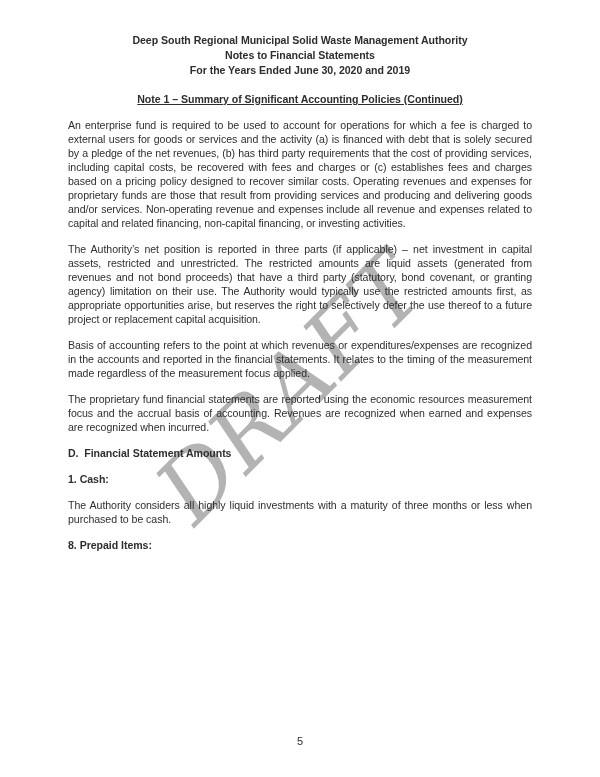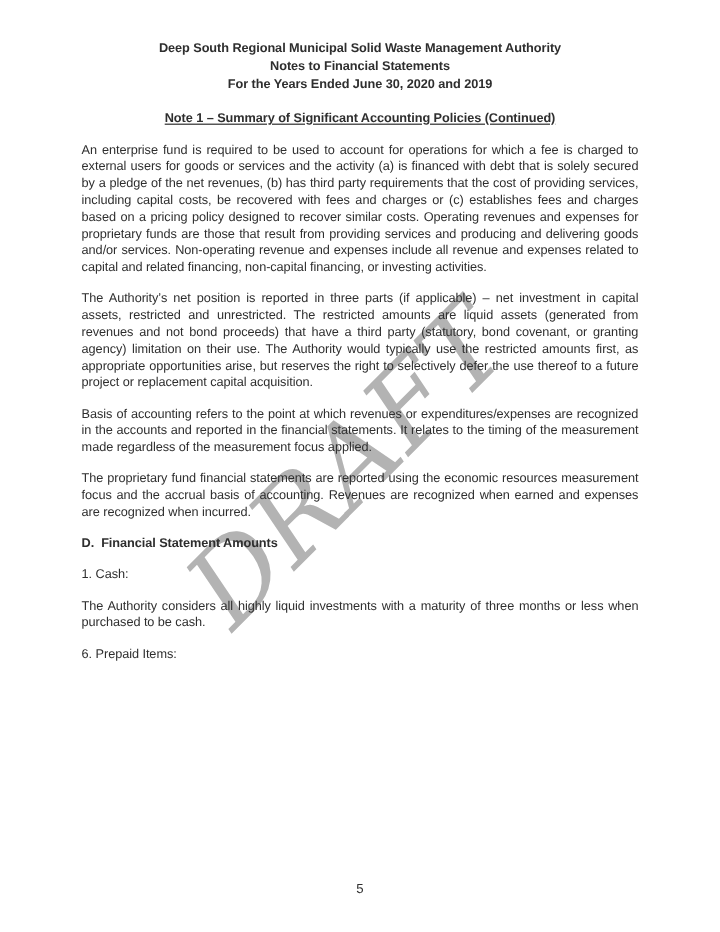--- a/index.html
+++ b/index.html
@@ -59,20 +59,21 @@
     text-align: justify;
     margin: 12px 0 0 0;
   }
   .section-heading {
     font-weight: bold;
     margin: 12px 0 0 0;
     white-space: pre-wrap;
   }
   .list-label {
     margin: 12px 0 0 0;
+    font-weight: bold;
   }
   .page-number {
     position: absolute;
     left: 0;
     right: 0;
     bottom: 30px;
     text-align: center;
     font-size: 11px;
     z-index: 1;
   }
@@ -100,18 +101,18 @@
   <p class="body-para">Basis of accounting refers to the point at which revenues or expenditures/expenses are recognized in the accounts and reported in the financial statements.  It relates to the timing of the measurement made regardless of the measurement focus applied.</p>
 
   <p class="body-para">The proprietary fund financial statements are reported using the economic resources measurement focus and the accrual basis of accounting.  Revenues are recognized when earned and expenses are recognized when incurred.</p>
 
   <div class="section-heading">D.  Financial Statement Amounts</div>
 
   <div class="list-label">1. Cash:</div>
 
   <p class="body-para">The Authority considers all highly liquid investments with a maturity of three months or less when purchased to be cash.</p>
 
-  <div class="list-label">6. Prepaid Items:</div>
+  <div class="list-label">8. Prepaid Items:</div>
 
 
 </div>
 
 <div class="page-number">5</div>
 
 </body></html>

